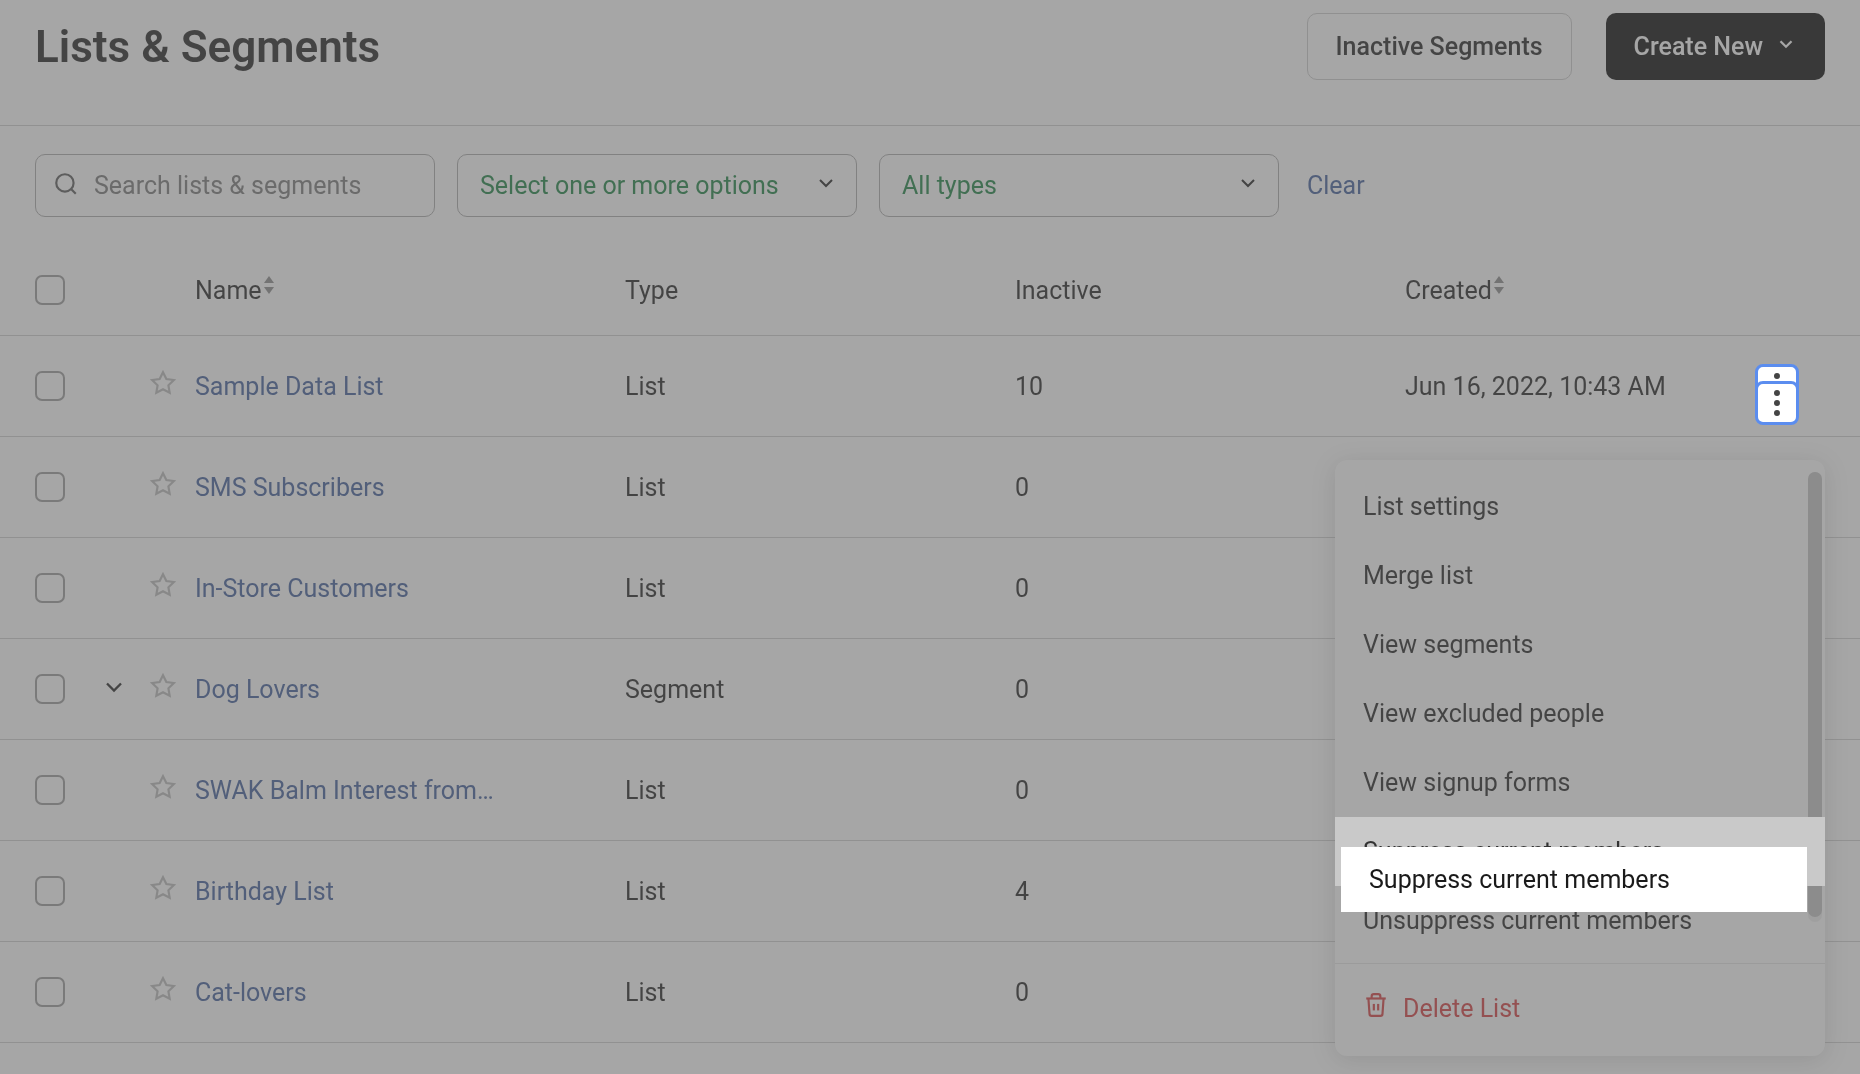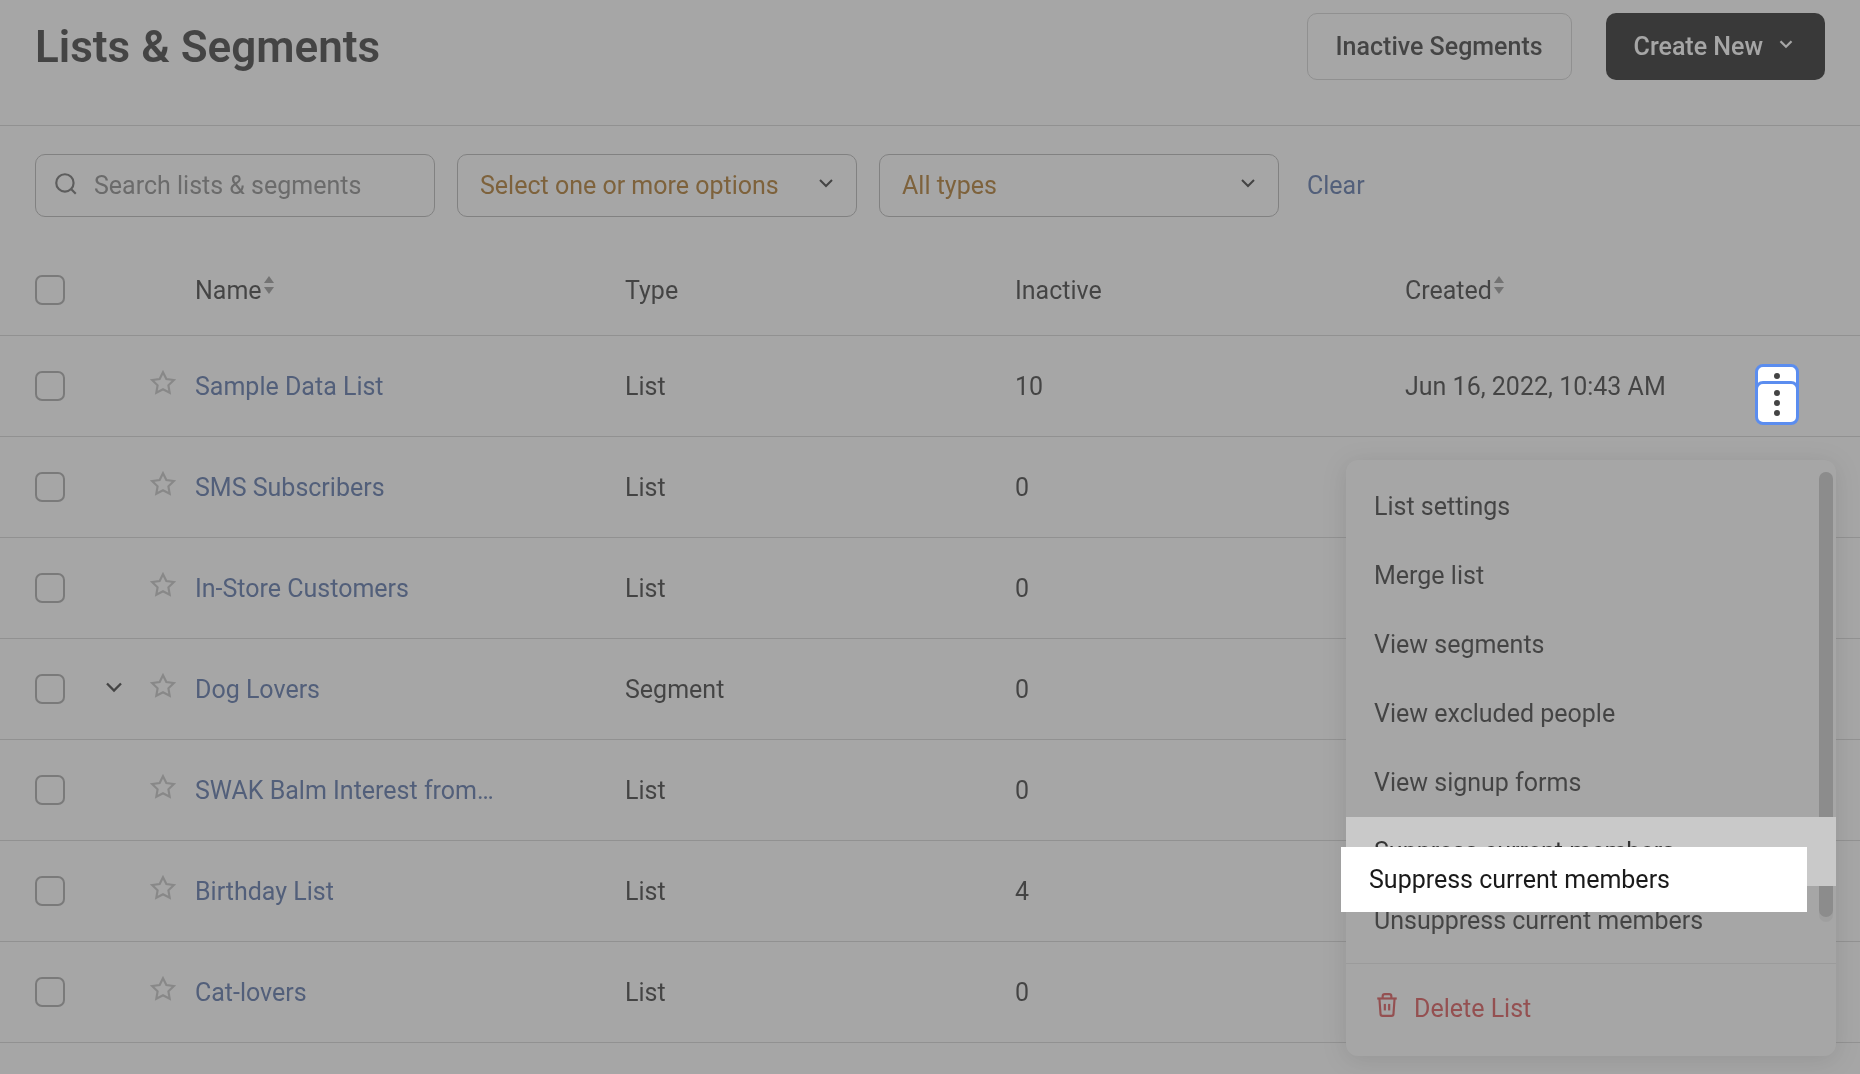--- a/index.html
+++ b/index.html
@@ -105,21 +105,21 @@
       top: 50%;
       transform: translateY(-50%);
       color: #555;
     }
     
     .select {
       padding: 16px 56px 16px 22px;
       border: 1.5px solid #aaa;
       border-radius: 10px;
       font-size: 25px;
-      color: #a16207;
+      color: #15803d;
       background: #fff;
       position: relative;
       display: flex;
       align-items: center;
       justify-content: space-between;
       min-height: 58px;
     }
     
     .select-1 { width: 400px; }
     .select-2 { width: 400px; }
@@ -230,21 +230,21 @@
     .dot {
       width: 6px;
       height: 6px;
       border-radius: 50%;
       background: #444;
     }
     
     .dropdown-menu {
       position: absolute;
       top: 460px;
-      right: 24px;
+      right: 35px;
       width: 490px;
       background: #ffffff;
       border-radius: 12px;
       box-shadow: 0 4px 24px rgba(0,0,0,0.15);
       z-index: 100;
       padding: 12px 0;
       display: flex;
       flex-direction: column;
     }
     

